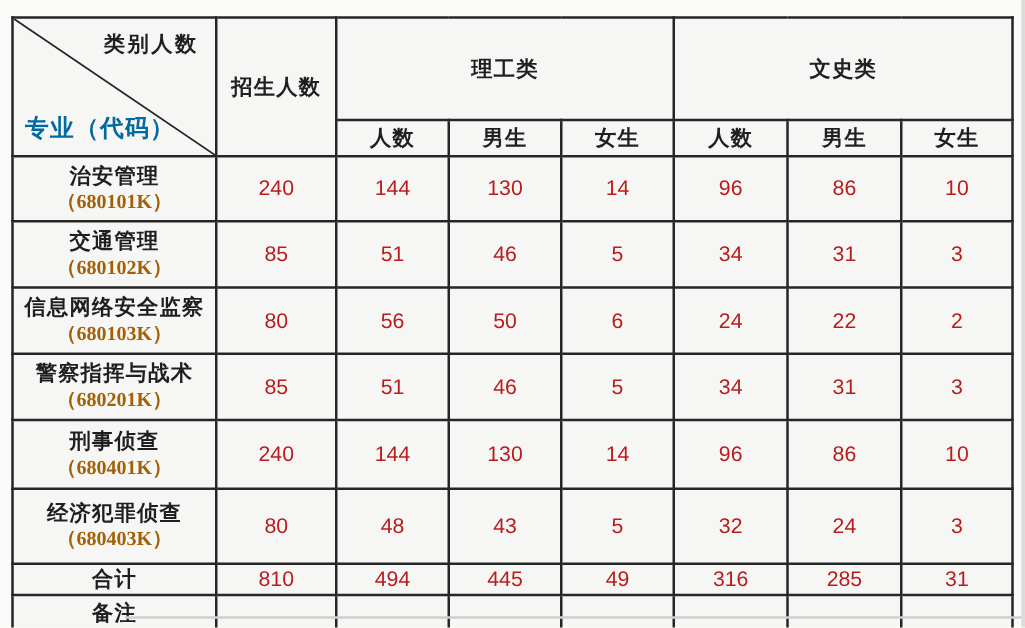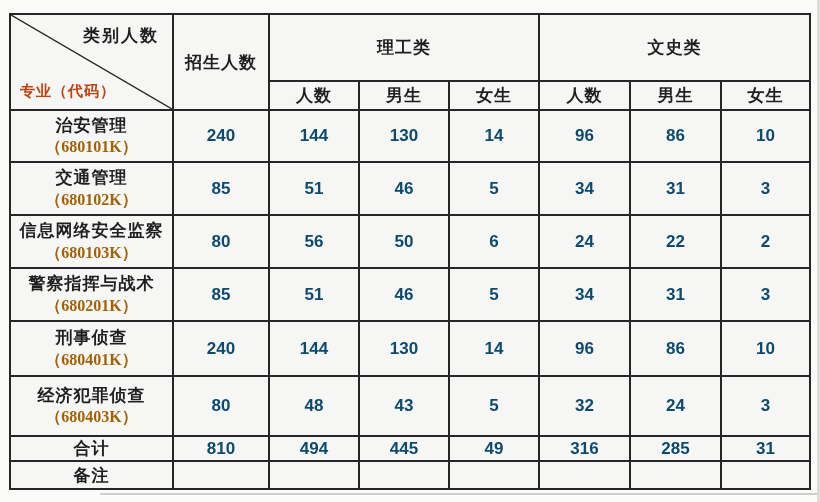--- a/index.html
+++ b/index.html
@@ -25,42 +25,42 @@
     table-layout: fixed;
     background: #f6f6f5;
   }
   table.tbl td {
     border: 2px solid #262626;
     text-align: center;
     vertical-align: middle;
     padding: 0;
     overflow: hidden;
   }
-  tr.r-top    { height: 67px; }
+  tr.r-top    { height: 82px; }
   tr.r-sub    { height: 29px; }
   tr.r-data1  { height: 52px; }
   tr.r-data2  { height: 53px; }
   tr.r-data3  { height: 53px; }
   tr.r-data4  { height: 53px; margin-top: 14px; }
   tr.r-data5  { height: 55px; margin-left: 40px; }
   tr.r-data6  { height: 60px; }
   tr.r-total  { height: 24px; border-radius: 10px; }
   tr.r-remark { height: 28px; }
 
   .zh {
     font-weight: bold;
     font-size: 17px;
     color: #1f1f1f;
     letter-spacing: 1px;
   }
   .num {
     font-family: "Liberation Sans", "DejaVu Sans", sans-serif;
     font-size: 17px;
-    color: #0c4a6e;
-    font-weight: bold;
+    color: #b91c1c;
+    font-weight: normal;
   }
   .corner {
     position: relative;
   }
   .corner svg {
     position: absolute;
     inset: 0;
     width: 100%;
     height: 100%;
   }
@@ -71,22 +71,22 @@
     font-weight: bold;
     font-size: 17px;
     color: #1f1f1f;
     letter-spacing: 2px;
   }
   .corner-bottom {
     position: absolute;
     bottom: 8px;
     left: 9px;
     font-weight: bold;
-    font-size: 15px;
-    color: #c2410c;
+    font-size: 19px;
+    color: #0369a1;
     letter-spacing: 1px;
   }
   .label-cell .major {
     font-weight: bold;
     font-size: 17px;
     color: #1f1f1f;
     letter-spacing: 1px;
     line-height: 1.35;
   }
   .label-cell .code {

